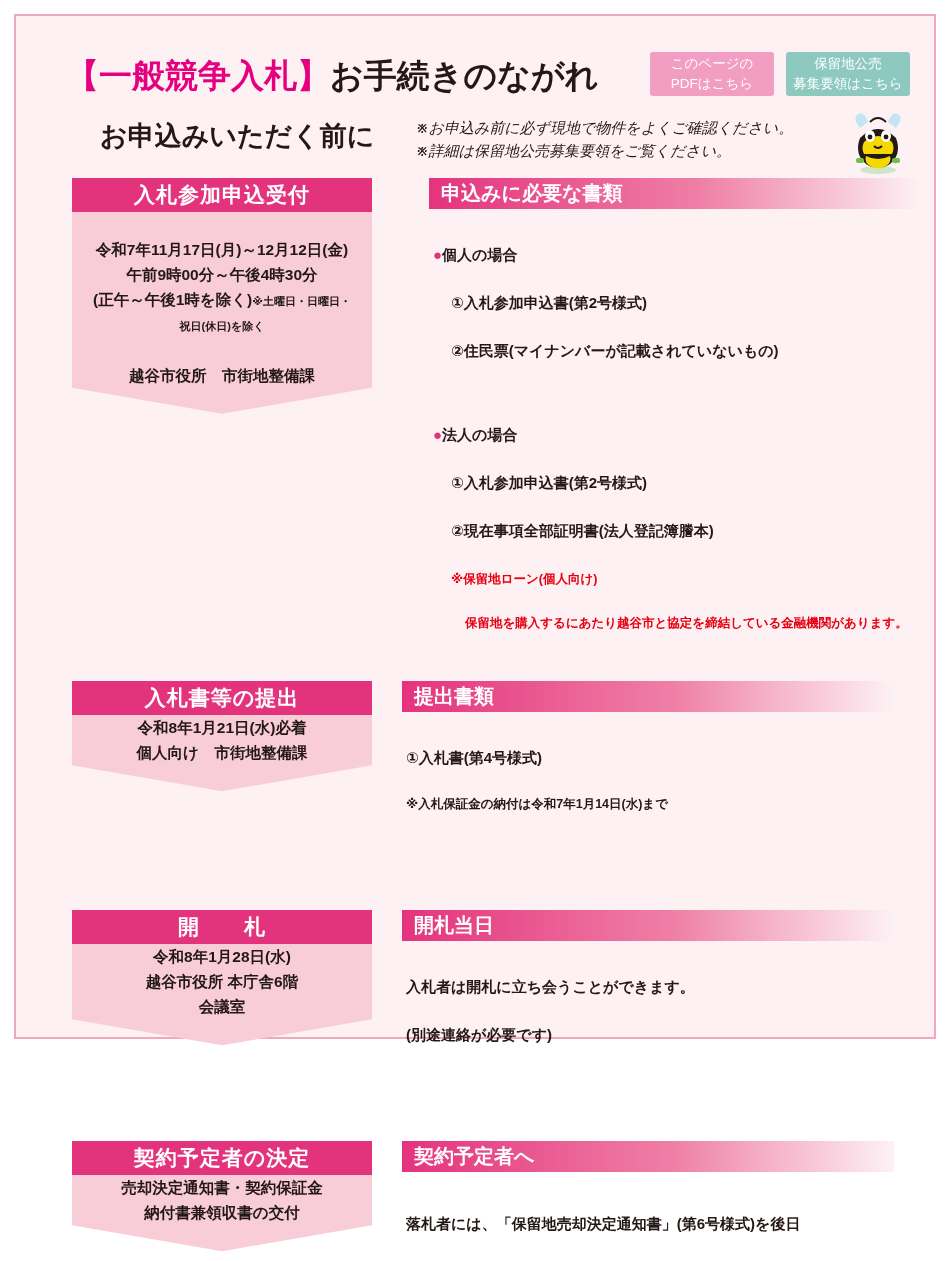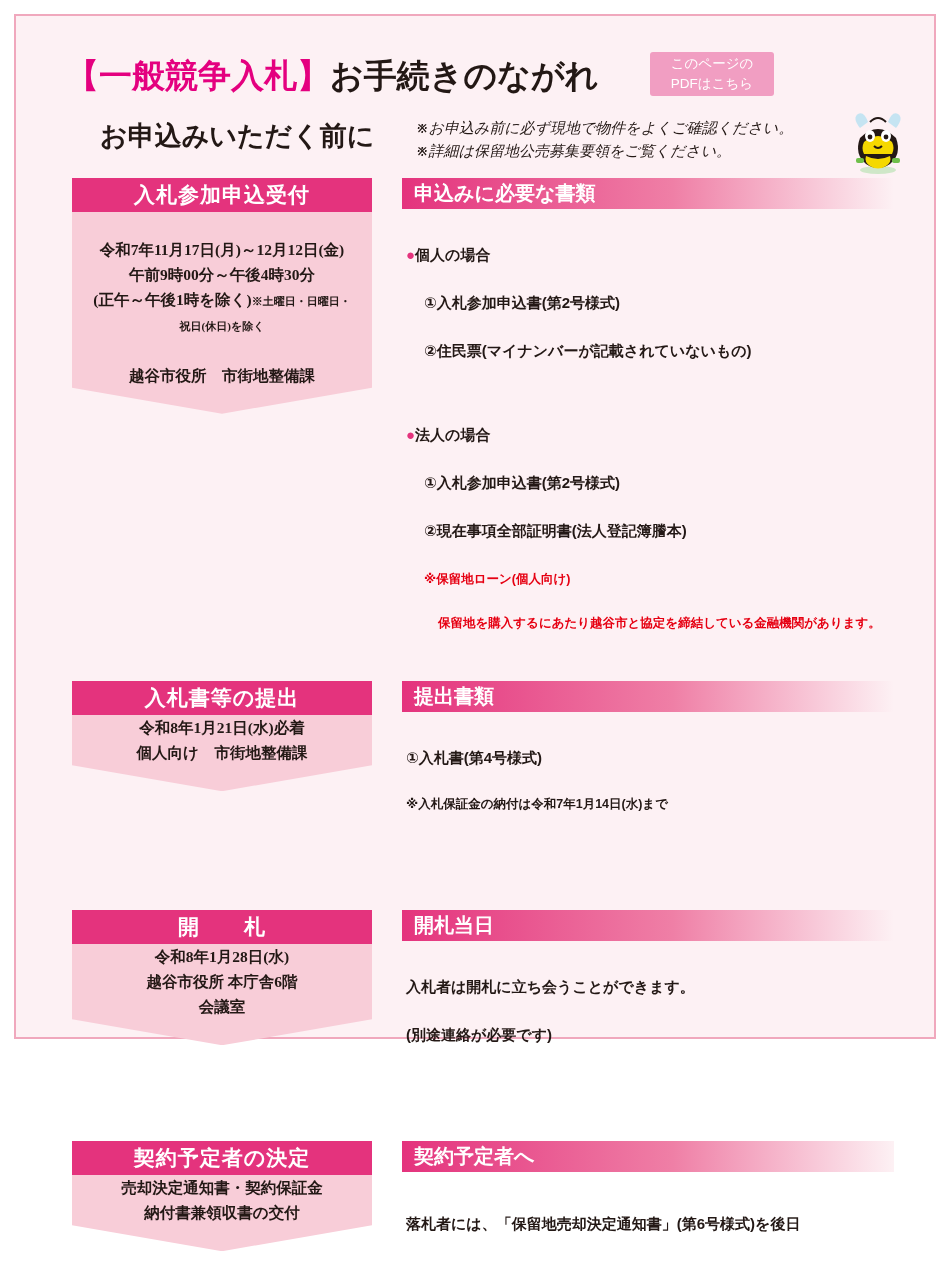--- a/index.html
+++ b/index.html
@@ -149,21 +149,20 @@
     display: flex;
     align-items: center;
     justify-content: center;
     letter-spacing: 1px;
   }
   .arrow-body {
     font-size: 15.5px;
     line-height: 1.62;
     font-weight: bold;
     white-space: pre-line;
-    font-family: Liberation Serif, serif;
   }
   .arrow-body .sm {
     font-size: 11px;
     font-weight: bold;
   }
   
   .rhead {
     height: 31px;
     background: linear-gradient(to right, #e4337d 0%, #ef7fa6 55%, #fdf1f4 100%);
     color: #ffffff;
@@ -187,36 +186,40 @@
     font-weight: bold;
   }
   .note-sm {
     font-size: 12.5px;
     font-weight: bold;
   }
   .red {
     color: #e60012;
   }
   
-  .r1 { margin-top: 4px; }
+  .r1 { margin-top: 4px; gap: 27px; }
   .gap { height: 20px; }
 </style>
 </head>
 <body>
 
 <div class="page-frame">
   <div class="inner">
 
     <div class="header">
       <div class="main-title">
         <span class="hl">【一般競争入札】</span><span class="blk">お手続きのながれ</span>
       </div>
       <div class="btn btn-pdf">
         <span style="white-space:pre-line">このページの
 PDFはこちら</span>
+      </div>
+      <div class="btn btn-guide">
+        <span style="white-space:pre-line">保留地公売
+募集要領はこちら</span>
       </div>
     </div>
 
     <div class="subhead">
       <div class="subhead-title">お申込みいただく前に</div>
       <div class="subhead-notes" style="white-space:pre-line">※お申込み前に必ず現地で物件をよくご確認ください。
 ※詳細は保留地公売募集要領をご覧ください。</div>
       <div class="mascot">
         <svg viewBox="0 0 76 72" width="76" height="72">
           <ellipse cx="38" cy="62" rx="18" ry="4" fill="#cfe7c8"></ellipse>

